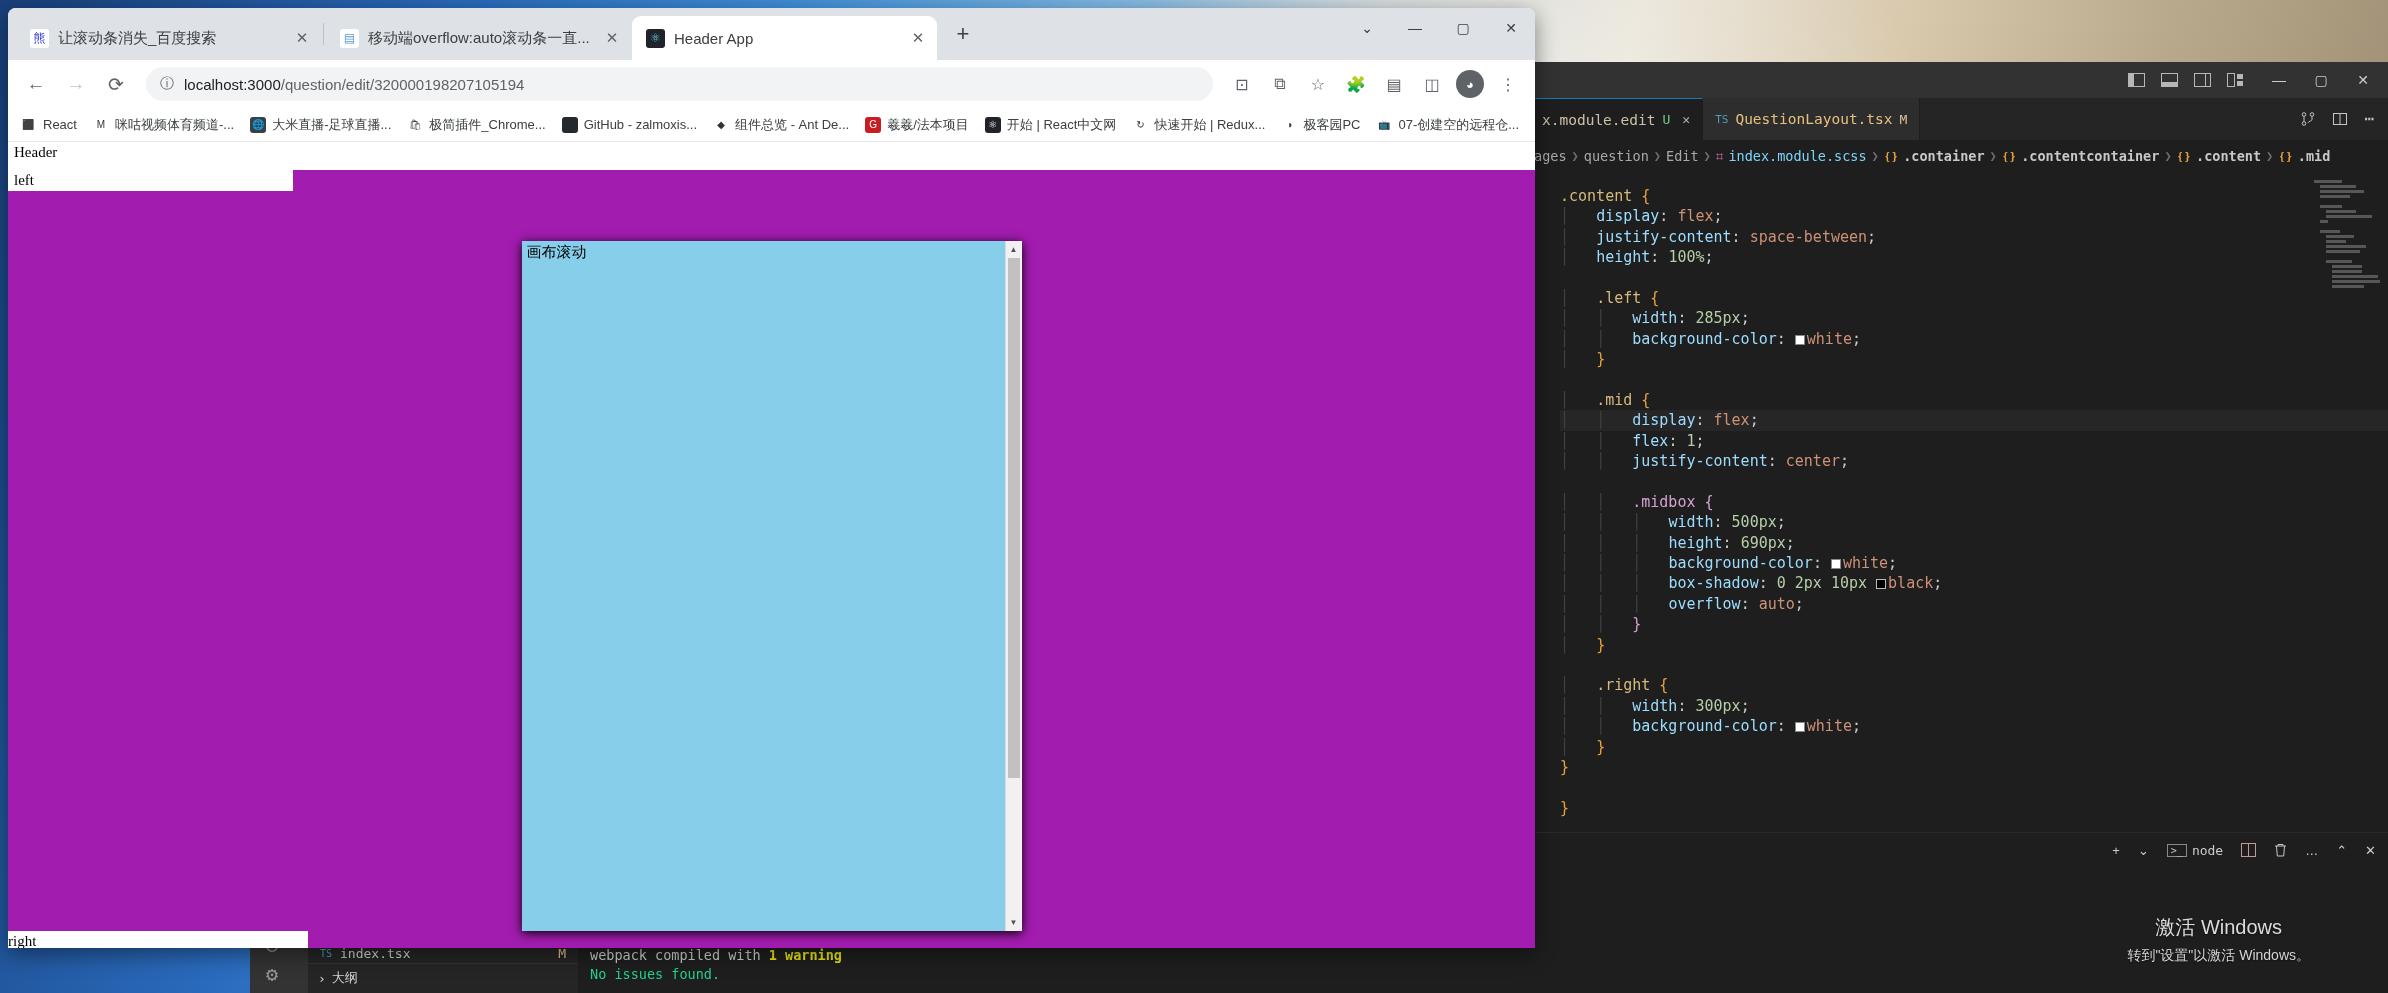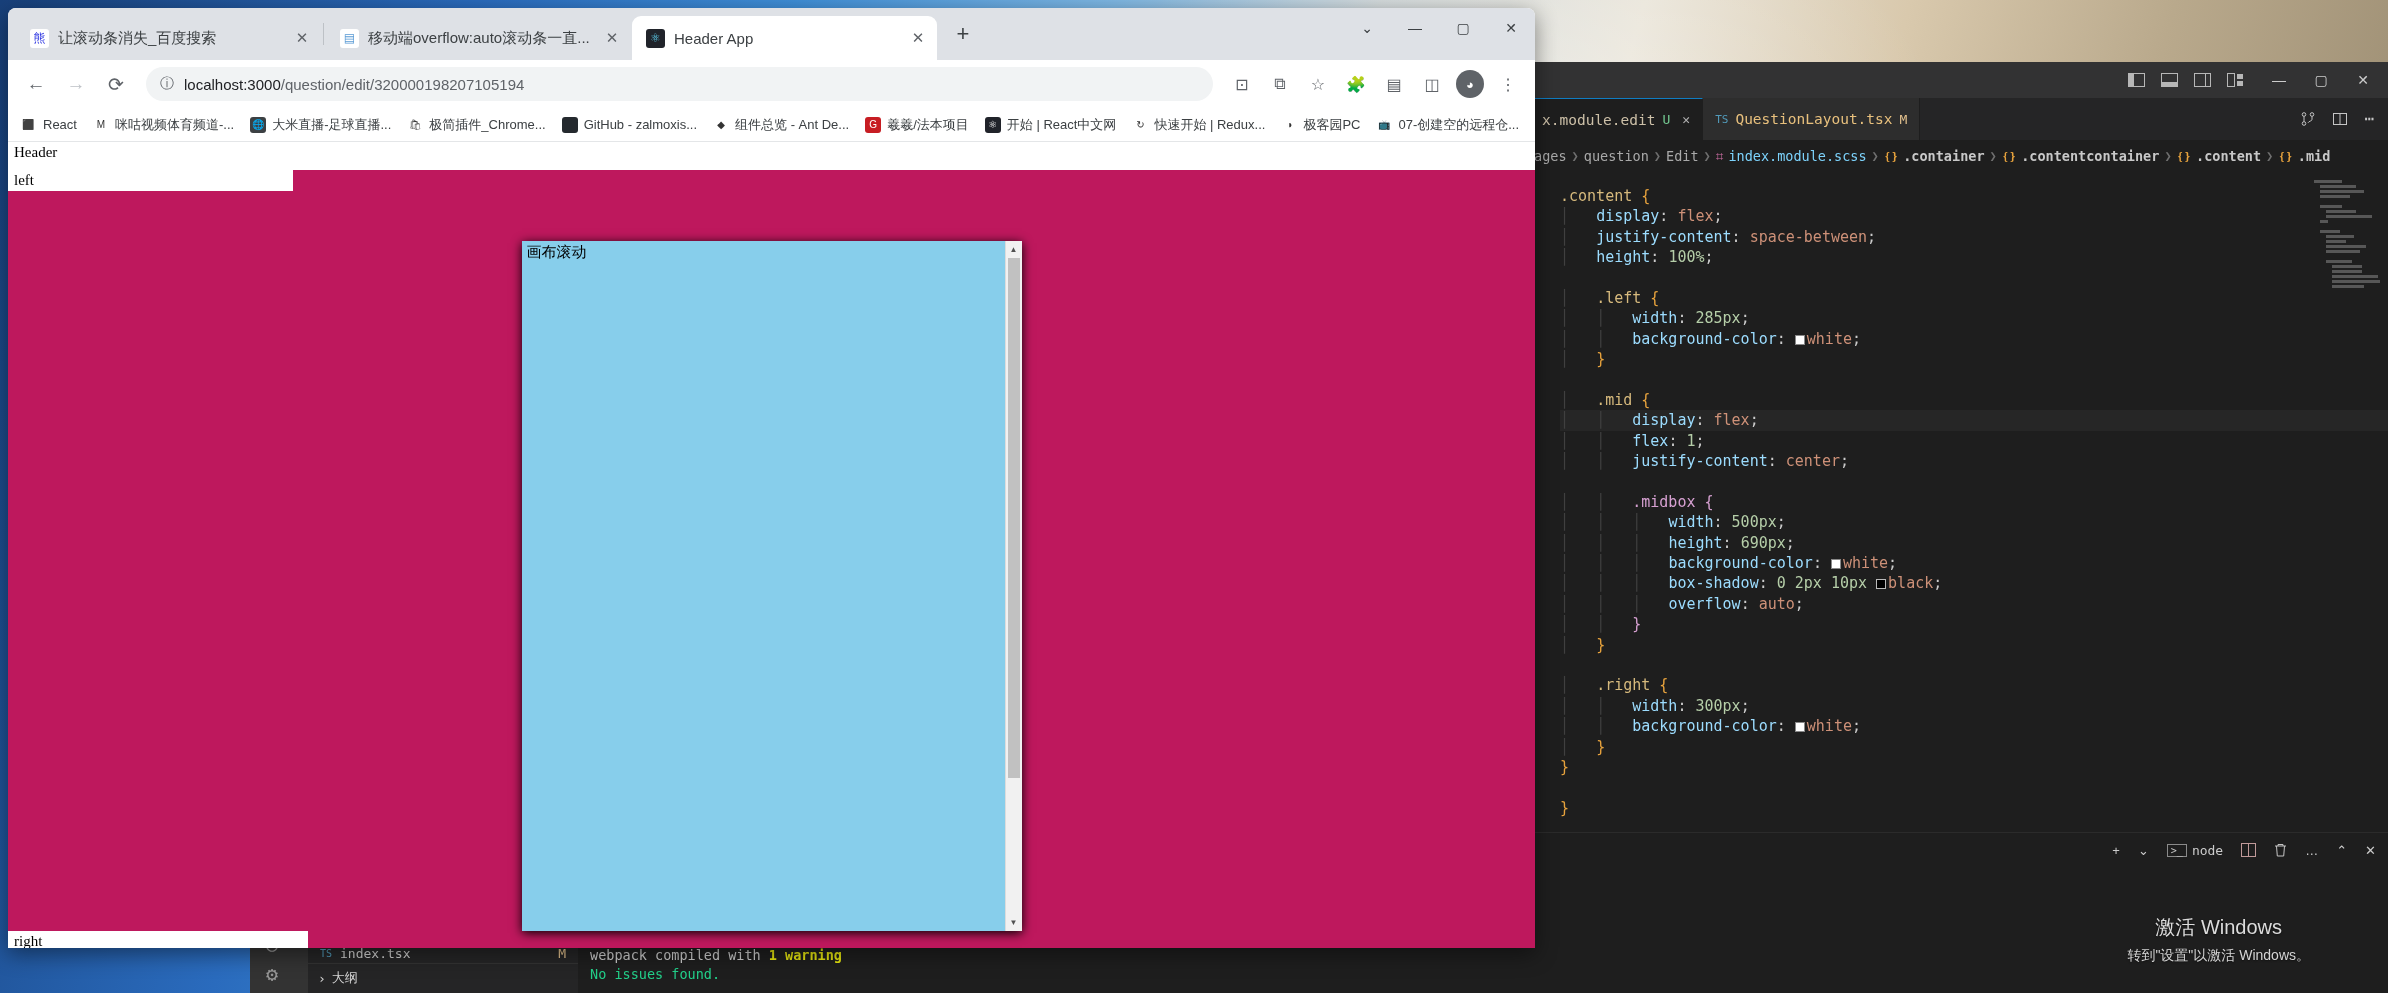--- a/index.html
+++ b/index.html
@@ -184,21 +184,21 @@
     font-size: 13px; color: #3c4043; white-space: nowrap; max-width: 168px;
   }
   .bm .bmi { width: 16px; height: 16px; flex: none; border-radius: 3px;
              display: flex; align-items: center; justify-content: center; font-size: 10px; color: #fff; }
   .bm .bml { overflow: hidden; text-overflow: ellipsis; }
   .bm-overflow { margin-left: auto; padding: 0 8px; color: #3c4043; font-size: 15px; }
 
   
   .page {
     position: relative; height: calc(940px - 52px - 48px - 34px);
-    background: #be185d; overflow: hidden;
+    background: #a21caf; overflow: hidden;
   }
   .pg-header {
     height: 28px; background: #ffffff; font-size: 15px; color: #000;
     padding: 2px 6px; font-family: "Liberation Serif", serif;
   }
   .pg-content { display: flex; justify-content: space-between; height: calc(100% - 28px); flex-direction: column; }
   .pg-left {
     width: 285px; background: #ffffff; font-size: 15px; color: #000; padding: 2px 6px;
     font-family: "Liberation Serif", serif;
   }
@@ -208,21 +208,21 @@
     box-shadow: 0 2px 10px #000; overflow: auto; position: relative;
   }
   .pg-midbox::-webkit-scrollbar { width: 17px; background: #f1f1f1; }
   .pg-midbox::-webkit-scrollbar-thumb { background: #c1c1c1; border: 1px solid #f1f1f1; }
   .canvas-area {
     background: #87ceeb; width: 100%; height: 1010px;
     font-size: 15px; color: #000; padding: 2px 5px;
     font-family: "Liberation Serif", serif;
   }
   .pg-right {
-    width: 300px; background: #ffffff; font-size: 15px; color: #000; padding: 2px 6px;
+    width: 300px; background: #ffffff; font-size: 15px; color: #000; padding: 2px 0;
     font-family: "Liberation Serif", serif;
   }
 
   .scrollfake {
     position: absolute; right: 0; top: 0; width: 17px; height: 100%;
     background: #f1f1f1; border-left: 1px solid #dcdcdc;
   }
   .sf-btn { height: 17px; display: flex; align-items: center; justify-content: center;
             font-size: 8px; color: #505050; }
   .sf-track { position: absolute; top: 17px; bottom: 17px; left: 0; right: 0; }

